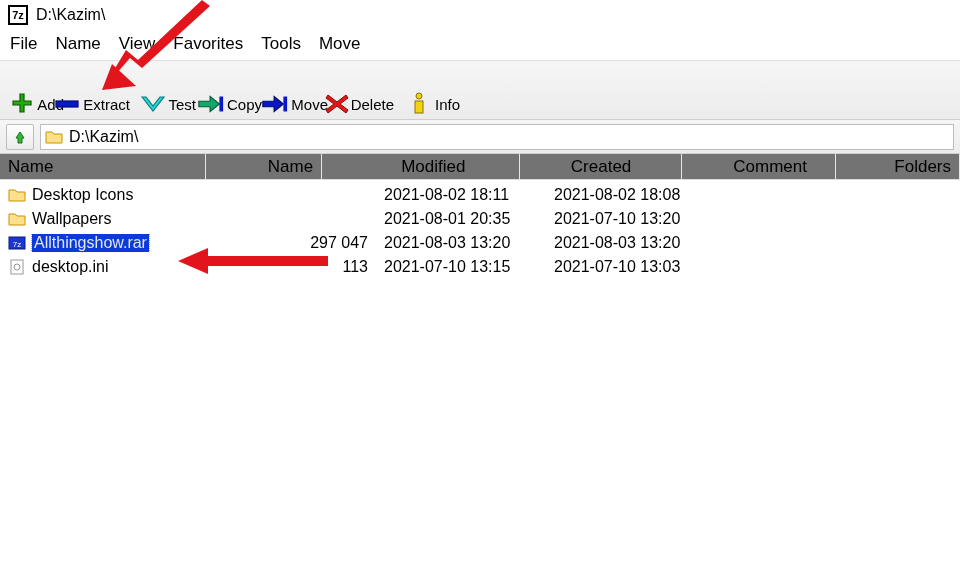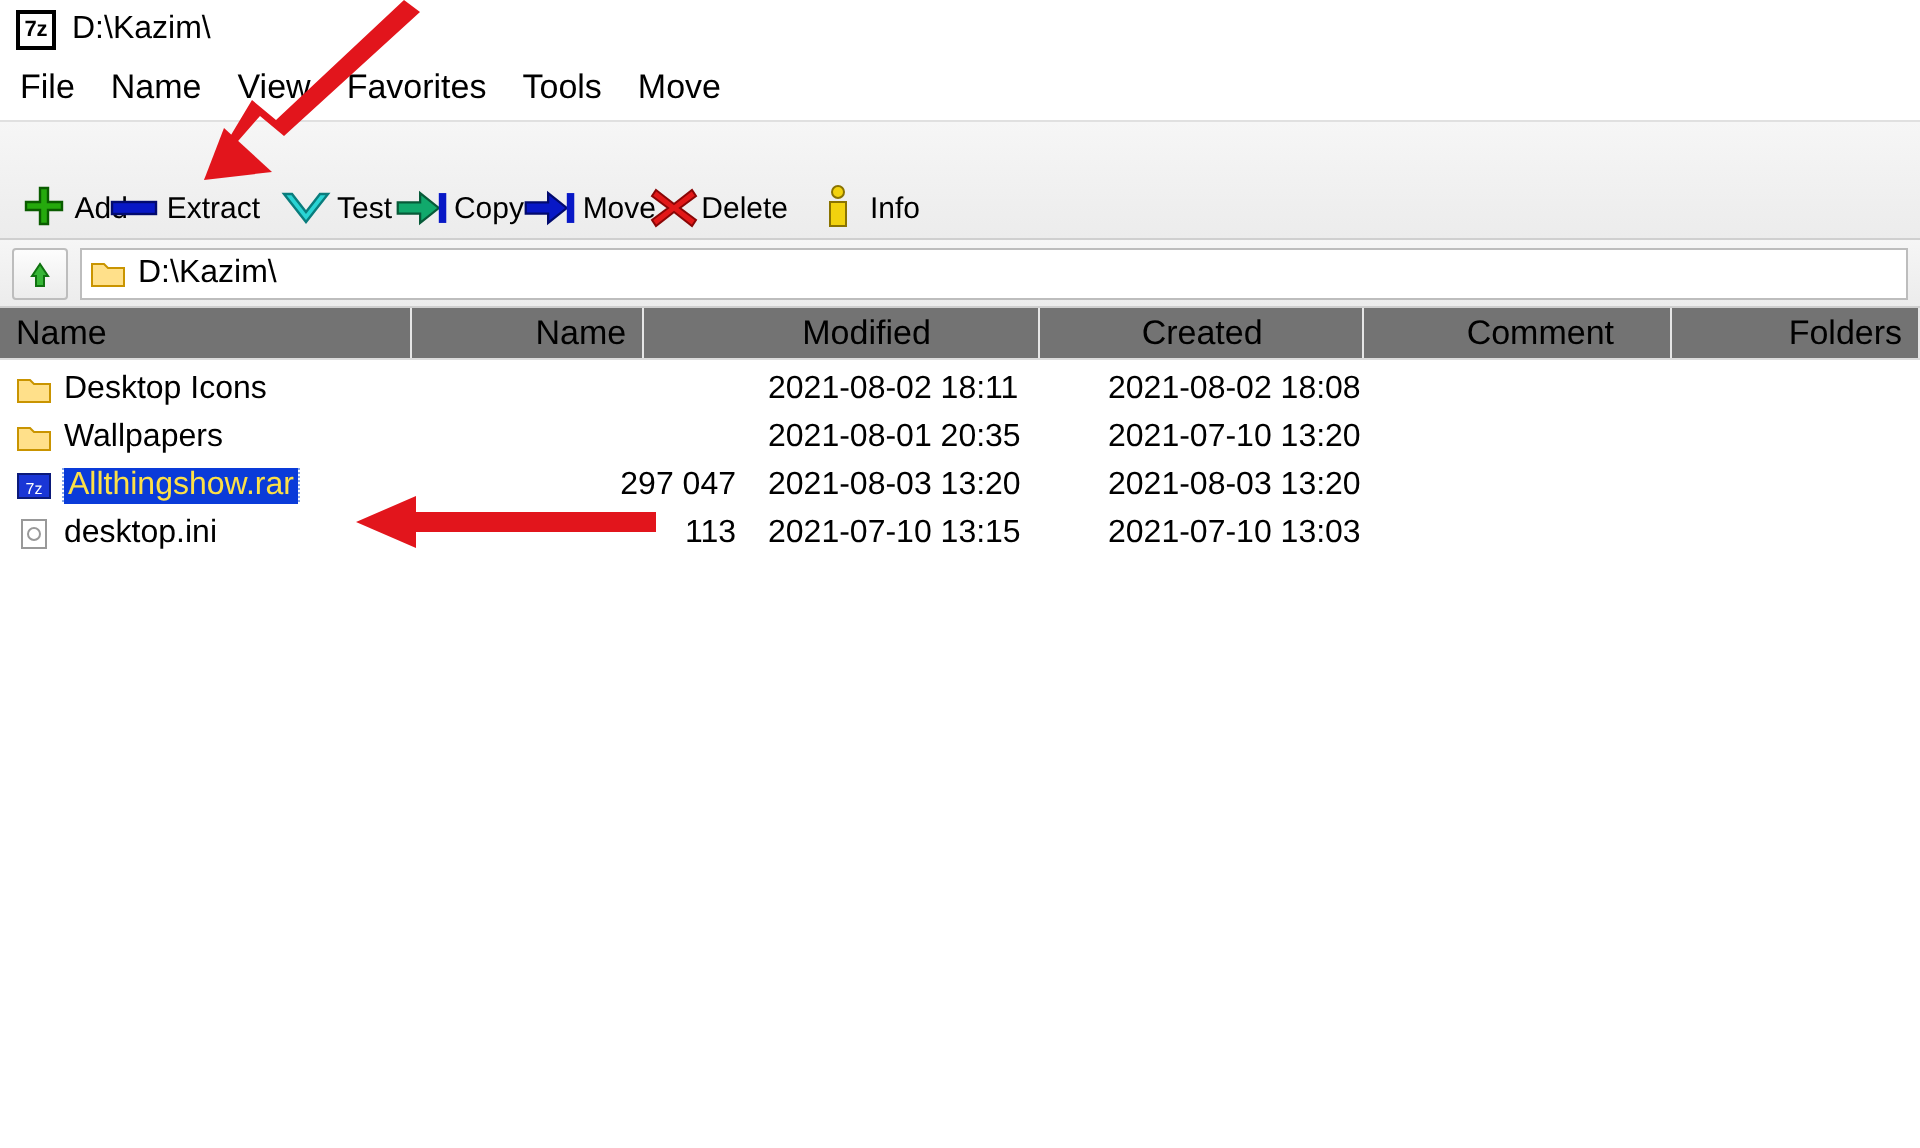--- a/index.html
+++ b/index.html
@@ -131,21 +131,21 @@
   .cell { padding: 0 8px; overflow:hidden; white-space:nowrap; }
   .c-name  { width:280px; display:flex; align-items:center; gap:6px; }
   .c-size  { width:96px; text-align:right; }
   .c-mod   { width:170px; }
   .c-crt   { width:160px;margin-top:15px; }
   .c-com   { width:148px; }
   .c-fld   { width:106px; text-align:right; }
 
   .fname.selected {
     background:#0a3bd9;
-    color:#fde047;
+    color:#e5e5e5;
     padding:0 2px;
     outline:1px dotted #87a7e8;
   }
 
   
   .row-icon { width:18px; height:16px; display:inline-flex; align-items:center; justify-content:center; flex-shrink:0;}
 
   
   .arrow1 {
     position:absolute;

